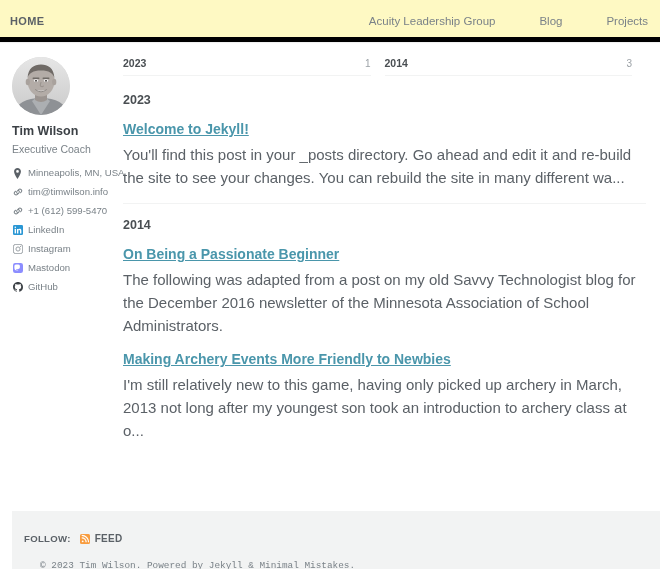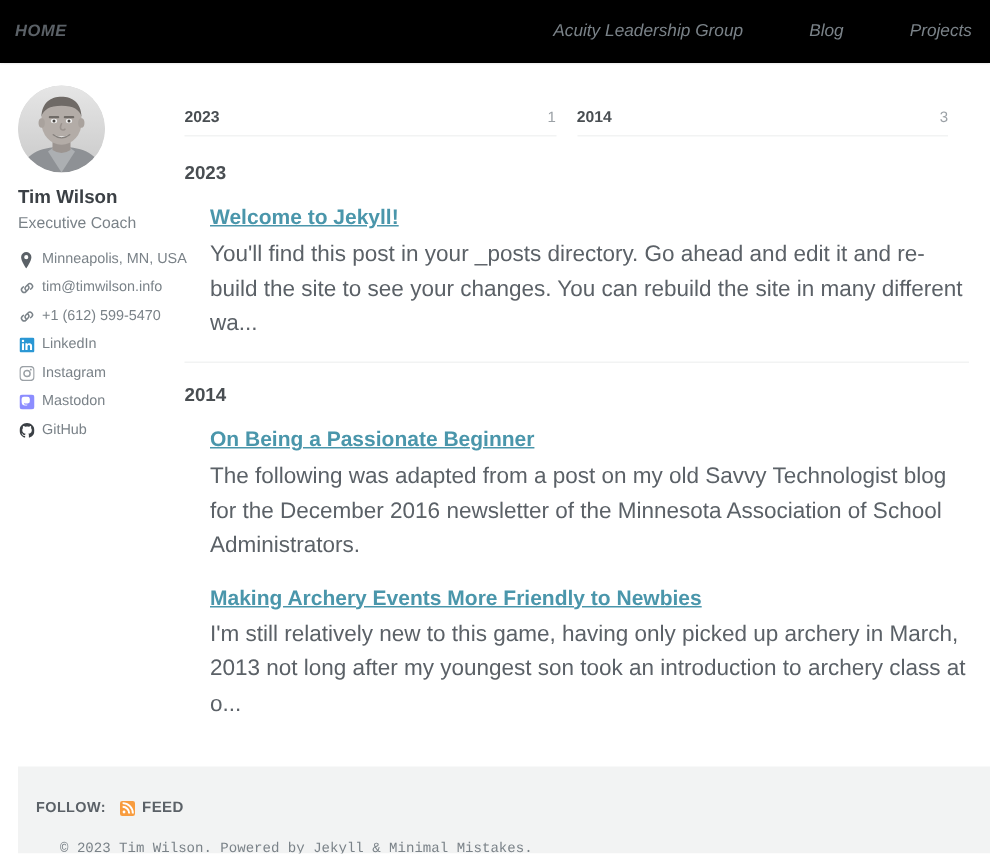--- a/index.html
+++ b/index.html
@@ -15,25 +15,24 @@
     font-family: "Liberation Sans", sans-serif;
     color: #3b4045;
     overflow: hidden;
     position: relative;
   }
 
   
   .masthead {
     position: relative;
     height: 42px;
-    background: #000000;
-    border-bottom: 2px solid #000000;
+    background: #fef9c3;
+    border-bottom: 5px solid #000000;
     box-shadow: 0 1px 1px rgba(0,0,0,0.06);
     z-index: 5;
-    font-style: italic;
   }
   .masthead-inner {
     height: 42px;
     display: flex;
     align-items: center;
     justify-content: space-between;
     padding: 0 12px 0 10px;
   }
   .site-title {
     font-size: 11px;
@@ -114,21 +113,21 @@
     flex: 0 0 11px;
     display: inline-flex;
     align-items: center;
     justify-content: center;
   }
   .ico svg { display: block; }
 
   
   .main {
     flex: 1 1 auto;
-    padding: 30px 14px 0 5px;
+    padding: 15px 14px 0 5px;
     min-width: 0;
   }
 
   
   .taxonomy-index {
     list-style: none;
     margin: 0 0 17px 0;
     padding: 0;
     display: flex;
     flex-wrap: wrap;
@@ -162,21 +161,21 @@
     padding-top: 14px;
     margin-top: 14px;
   }
   .archive-year {
     font-size: 12.5px;
     font-weight: bold;
     color: #494e52;
     margin: 0 0 13px 0;
     line-height: 1.2;
   }
-  .archive-item { margin-bottom: 14px; margin-left: 17px; }
+  .archive-item { margin-bottom: 14px; }
   .archive-item:last-child { margin-bottom: 0; }
   .archive-item-title {
     margin: 0 0 4px 0;
     font-size: 14px;
     font-weight: bold;
     line-height: 1.25;
   }
   .archive-item-title a {
     color: #4a96ab;
     text-decoration: underline;

